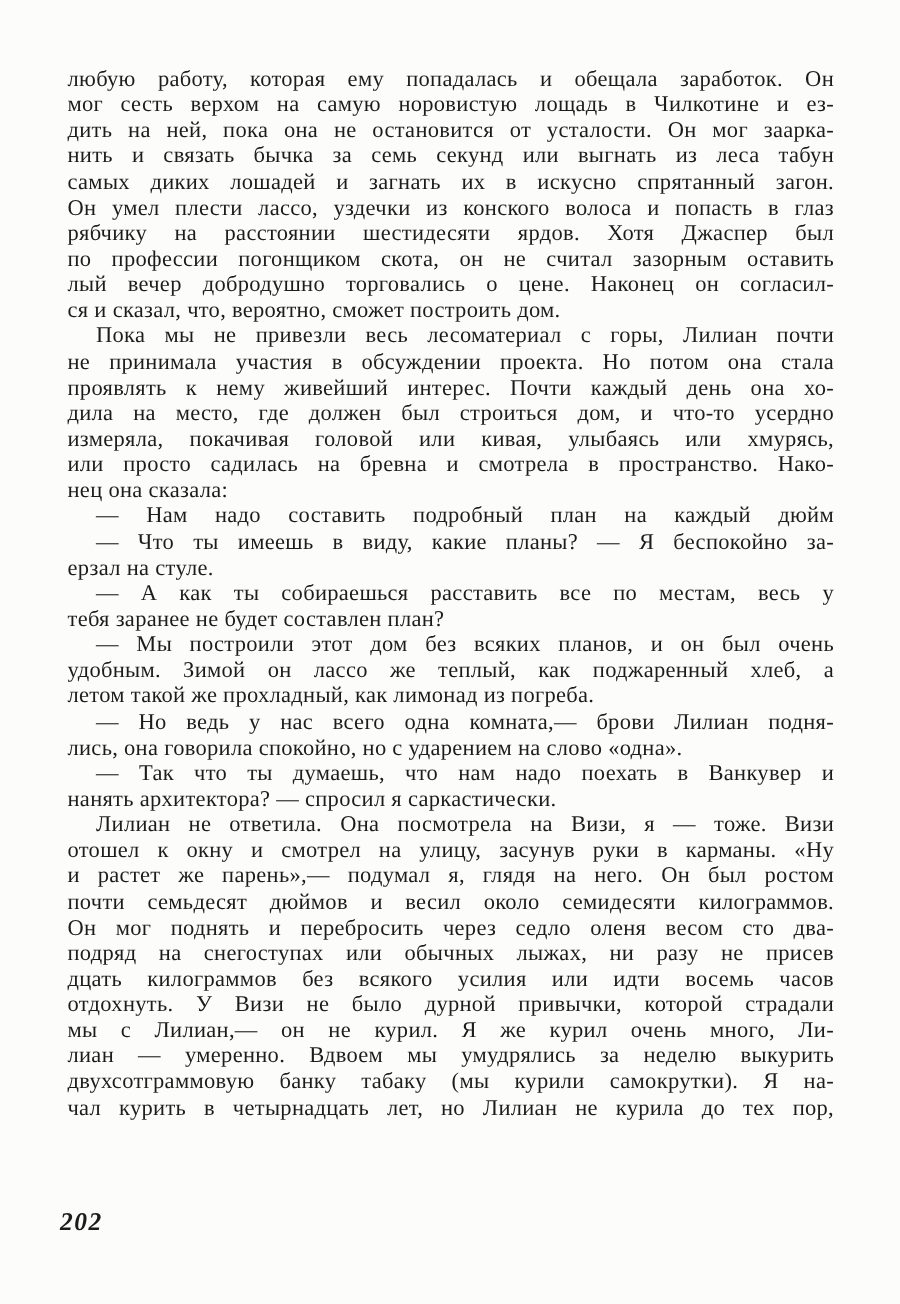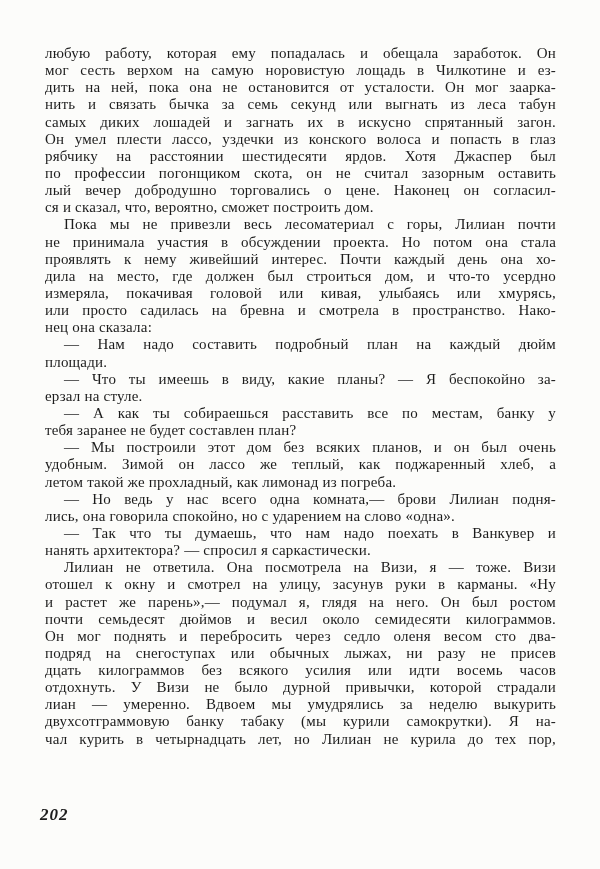--- a/index.html
+++ b/index.html
@@ -76,38 +76,38 @@
       <div class="line j">лый вечер добродушно торговались о цене. Наконец он согласил-</div>
       <div class="line j end">ся и сказал, что, вероятно, сможет построить дом.</div>
       <div class="line j indent">Пока мы не привезли весь лесоматериал с горы, Лилиан почти</div>
       <div class="line j">не принимала участия в обсуждении проекта. Но потом она стала</div>
       <div class="line j">проявлять к нему живейший интерес. Почти каждый день она хо-</div>
       <div class="line j">дила на место, где должен был строиться дом, и что-то усердно</div>
       <div class="line j">измеряла, покачивая головой или кивая, улыбаясь или хмурясь,</div>
       <div class="line j">или просто садилась на бревна и смотрела в пространство. Нако-</div>
       <div class="line j end">нец она сказала:</div>
       <div class="line j indent">— Нам надо составить подробный план на каждый дюйм</div>
-      <div class="line j end">площади.</div>
       <div class="line j indent">— Что ты имеешь в виду, какие планы? — Я беспокойно за-</div>
       <div class="line j end">ерзал на стуле.</div>
-      <div class="line j indent">— А как ты собираешься расставить все по местам, банку у</div>
+      <div class="line j indent">— А как ты собираешься расставить все по местам, весь у</div>
       <div class="line j end">тебя заранее не будет составлен план?</div>
       <div class="line j indent">— Мы построили этот дом без всяких планов, и он был очень</div>
       <div class="line j">удобным. Зимой он лассо же теплый, как поджаренный хлеб, а</div>
       <div class="line j end">летом такой же прохладный, как лимонад из погреба.</div>
       <div class="line j indent">— Но ведь у нас всего одна комната,— брови Лилиан подня-</div>
       <div class="line j end">лись, она говорила спокойно, но с ударением на слово «одна».</div>
       <div class="line j indent">— Так что ты думаешь, что нам надо поехать в Ванкувер и</div>
       <div class="line j end">нанять архитектора? — спросил я саркастически.</div>
       <div class="line j indent">Лилиан не ответила. Она посмотрела на Визи, я — тоже. Визи</div>
       <div class="line j">отошел к окну и смотрел на улицу, засунув руки в карманы. «Ну</div>
       <div class="line j">и растет же парень»,— подумал я, глядя на него. Он был ростом</div>
       <div class="line j">почти семьдесят дюймов и весил около семидесяти килограммов.</div>
       <div class="line j">Он мог поднять и перебросить через седло оленя весом сто два-</div>
       <div class="line j">подряд на снегоступах или обычных лыжах, ни разу не присев</div>
       <div class="line j">дцать килограммов без всякого усилия или идти восемь часов</div>
       <div class="line j">отдохнуть. У Визи не было дурной привычки, которой страдали</div>
+      <div class="line j">мы с Лилиан,— он не курил. Я же курил очень много, Ли-</div>
       <div class="line j">лиан — умеренно. Вдвоем мы умудрялись за неделю выкурить</div>
       <div class="line j">двухсотграммовую банку табаку (мы курили самокрутки). Я на-</div>
       <div class="line j">чал курить в четырнадцать лет, но Лилиан не курила до тех пор,</div>
     </div>
   <div class="page-number">202</div>
 </div>
 
 </body></html>

